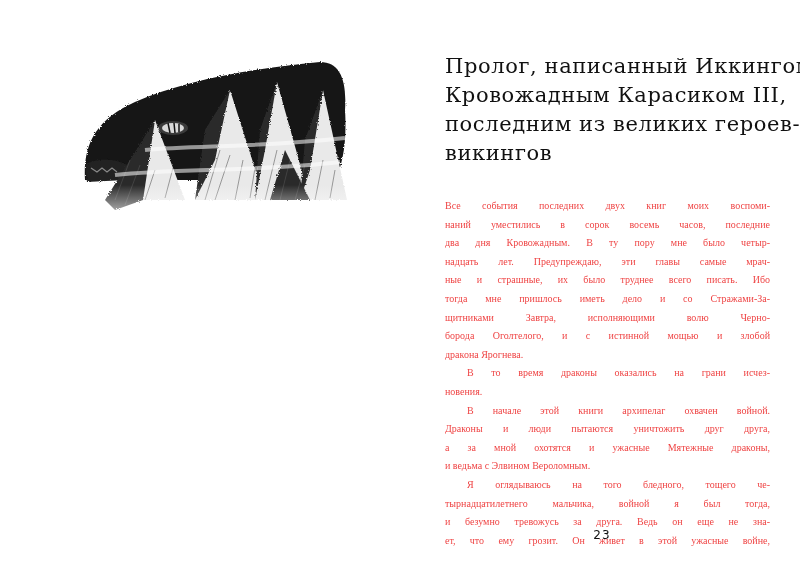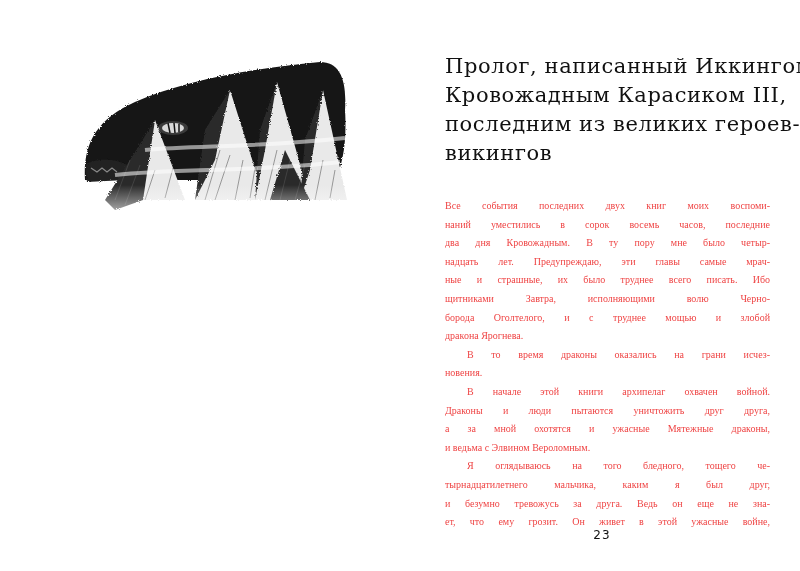--- a/index.html
+++ b/index.html
@@ -155,31 +155,32 @@
       <span>последним из великих героев-</span>
       <span>викингов</span>
     </h1>
 
     <div class="body-text">
       <span class="line">Все события последних двух книг моих воспоми-</span>
       <span class="line">наний уместились в сорок восемь часов, последние</span>
       <span class="line">два дня Кровожадным. В ту пору мне было четыр-</span>
       <span class="line">надцать лет. Предупреждаю, эти главы самые мрач-</span>
       <span class="line">ные и страшные, их было труднее всего писать. Ибо</span>
+      <span class="line">тогда мне пришлось иметь дело и со Стражами-За-</span>
       <span class="line">щитниками Завтра, исполняющими волю Черно-</span>
-      <span class="line">борода Оголтелого, и с труднее мощью и злобой</span>
+      <span class="line">борода Оголтелого, и с истинной мощью и злобой</span>
       <span class="line last">дракона Ярогнева.</span>
       <span class="line indent">В то время драконы оказались на грани исчез-</span>
       <span class="line last">новения.</span>
       <span class="line indent">В начале этой книги архипелаг охвачен войной.</span>
       <span class="line">Драконы и люди пытаются уничтожить друг друга,</span>
       <span class="line">а за мной охотятся и ужасные Мятежные драконы,</span>
       <span class="line last">и ведьма с Элвином Вероломным.</span>
       <span class="line indent">Я оглядываюсь на того бледного, тощего че-</span>
-      <span class="line">тырнадцатилетнего мальчика, каким я был друг,</span>
+      <span class="line">тырнадцатилетнего мальчика, войной я был тогда,</span>
       <span class="line">и безумно тревожусь за друга. Ведь он еще не зна-</span>
       <span class="line">ет, что ему грозит. Он живет в этой ужасные войне,</span>
     </div>
 
     <div class="page-number">23</div>
   </div>
 
 </div>
 
 </body></html>

